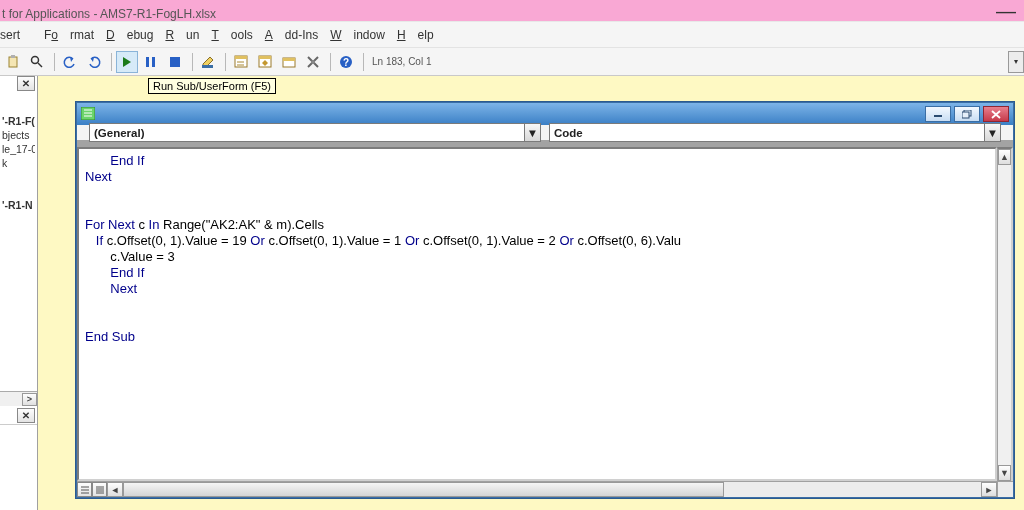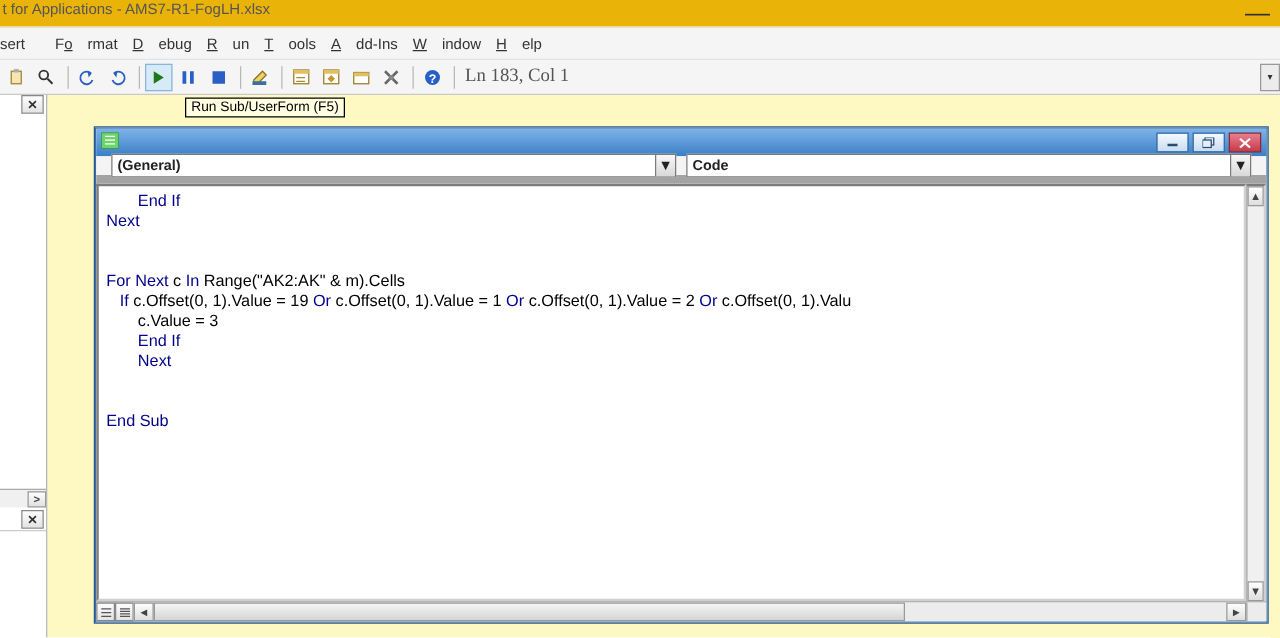--- a/index.html
+++ b/index.html
@@ -1,28 +1,28 @@
 <!DOCTYPE html>
 <html><head>
 <meta charset="utf-8">
 <style>
 * { margin:0; padding:0; box-sizing:border-box; font-family:"Segoe UI",Tahoma,sans-serif; }
 body { width:1024px; height:510px; background:#fff; overflow:hidden; position:relative; }
-.titlebar { height:22px; border-bottom:1px solid #e8e8e8; background:#eab308; display:flex; align-items:flex-start; font-size:12px; color:#555; padding-left:0; position:relative;}
+.titlebar { height:22px; border-bottom:1px solid #e8e8e8; background:#f9a8d4; display:flex; align-items:flex-end; font-size:12px; color:#555; padding-left:0; position:relative;}
 .titlebar .t-left { padding-left:2px; }
 .titlebar .t-min { position:absolute; right:8px; top:0; font-size:20px; color:#333; cursor:pointer; height:22px; display:flex; align-items:flex-start; }
 .menubar { height:26px; background:#f5f5f5; border-bottom:1px solid #e3e3e3; display:flex; align-items:center; padding-left:0; font-size:12px; color:#333; }
 .menubar span { margin-right:12px; cursor:pointer; }
 .menubar span .ul { text-decoration:underline; }
 .toolbar { height:28px; background:#f5f5f5; border-bottom:1px solid #c9c9c9; display:flex; align-items:center; padding-left:2px; font-size:11px; color:#333; }
 .tbtn { width:22px; height:22px; display:flex; align-items:center; justify-content:center; margin-right:2px; cursor:pointer; border:1px solid transparent; }
 .tbtn.active { border:1px solid #8ab4d8; background:#d6eaf8; }
 .tbtn svg { display:block; }
 .sep { width:1px; height:18px; background:#b8b8b8; margin:0 4px; }
-.ln { margin-left:4px; font-size:15px; color:#555;font-family:Liberation Serif, serif; }
+.ln { margin-left:4px; font-size:10px; color:#555; }
 .workspace { position:absolute; top:76px; left:0; right:0; bottom:0; display:flex; }
 .projpanel { width:38px; background:#fff; border-right:1px solid #a0a0a0; position:relative; overflow:hidden; }
 .projpanel .xrow { height:16px; display:flex; justify-content:flex-end; padding-right:2px; }
 .xbtn { width:18px; height:15px; border:1px solid #888; background:linear-gradient(#fdfdfd,#e3e3e3); font-size:10px; font-weight:bold; display:flex; align-items:center; justify-content:center; cursor:pointer; color:#333;}
 .projpanel .tree { font-size:10.5px; color:#333; padding:4px 2px; line-height:14px; white-space:nowrap; }
 .projpanel .tree div { overflow:hidden; text-overflow:clip; }
 .projpanel .tree .bold { font-weight:bold; }
 .projpanel .brow { position:absolute; bottom:0; left:0; right:0; }
 .projpanel .sb { height:15px; border-top:1px solid #aaa; background:#f0f0f0; display:flex; align-items:center; justify-content:flex-end;}
 .projpanel .sb .ar { width:15px; height:13px; border:1px solid #999; background:linear-gradient(#fefefe,#e0e0e0); font-size:9px; display:flex; align-items:center; justify-content:center; font-weight:bold; color:#444;}
@@ -162,20 +162,29 @@
   <div class="sep"></div>
   <span class="ln">Ln 183, Col 1</span>
   <div class="toggle-drop">▾</div>
 </div>
 
 <div class="workspace">
   <div class="projpanel">
     <div class="xrow">
         <div class="xbtn">✕</div>
       </div>
+    <div class="tree">
+      <div style="height:18px"></div>
+      <div class="bold">'-R1-F(</div>
+      <div>bjects</div>
+      <div>le_17-0</div>
+      <div>k</div>
+      <div style="height:28px"></div>
+      <div class="bold">'-R1-N</div>
+    </div>
     <div class="brow">
       <div class="sb">
           <div class="ar">&gt;</div>
         </div>
       <div class="xrow" style="justify-content:flex-end;padding-top:2px;background:#fff;height:18px;">
           <div class="xbtn">✕</div>
         </div>
       <div style="height:86px;background:#fff;border-top:1px solid #ccc;"></div>
     </div>
   </div>
@@ -220,21 +229,21 @@
             <span>Code</span>
             <div class="darw">▼</div>
           </div>
       </div>
       <div class="codebody">
         <div class="codetext"><span class="kw">       End If</span>
 <span class="kw">Next</span>
 <span></span>
 <span></span>
 <span class="kw">For Next</span><span> c </span><span class="kw">In</span><span> Range("AK2:AK" &amp; m).Cells</span>
-<span class="kw">   If</span><span> c.Offset(0, 1).Value = 19 </span><span class="kw">Or</span><span> c.Offset(0, 1).Value = 1 </span><span class="kw">Or</span><span> c.Offset(0, 1).Value = 2 </span><span class="kw">Or</span><span> c.Offset(0, 1).Valu</span>
+<span class="kw">   If</span><span> c.Offset(0, 1).Value = 19 </span><span class="kw">Or</span><span> c.Offset(0, 1).Value = 1 </span><span class="kw">Or</span><span> c.Offset(0, 1).Value = 2 </span><span class="kw">Or</span><span> c.Offset(0, 6).Valu</span>
 <span>       c.Value = 3</span>
 <span class="kw">       End If</span>
 <span class="kw">       Next</span>
 <span></span>
 <span></span>
 <span class="kw">End Sub</span></div>
         <div class="vscroll">
           <div class="arU">▲</div>
           <div class="arD">▼</div>
         </div>

